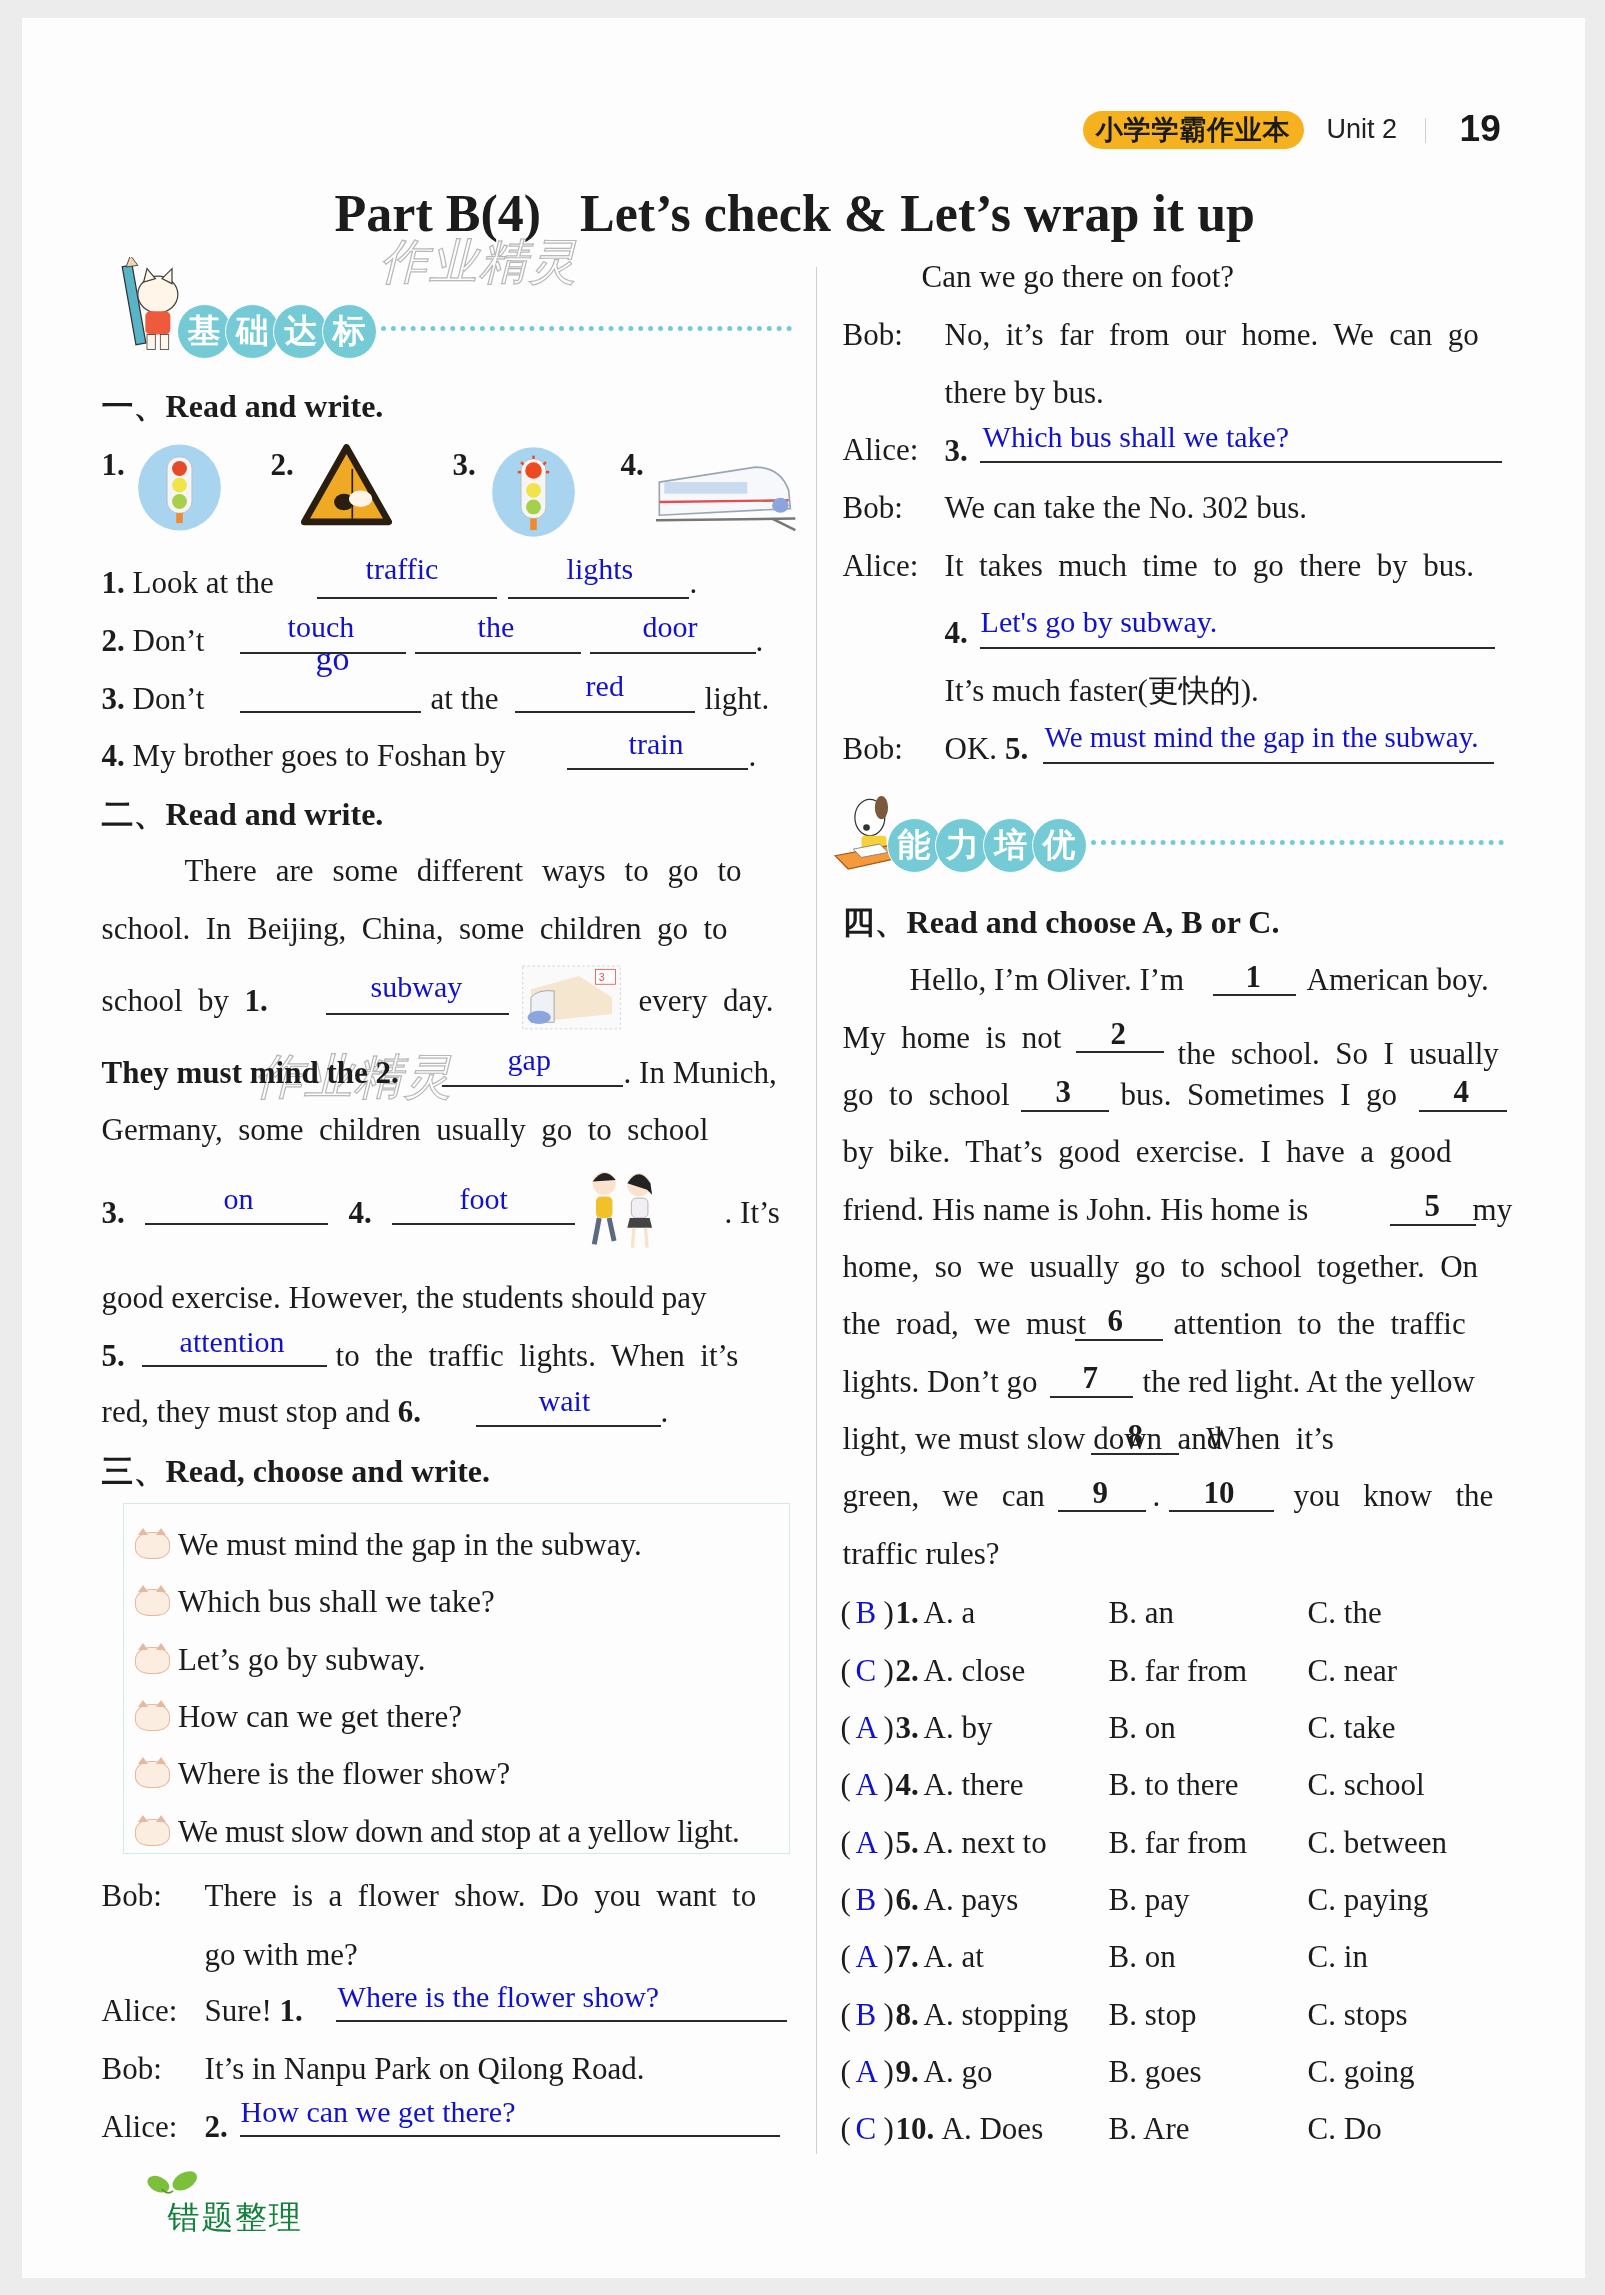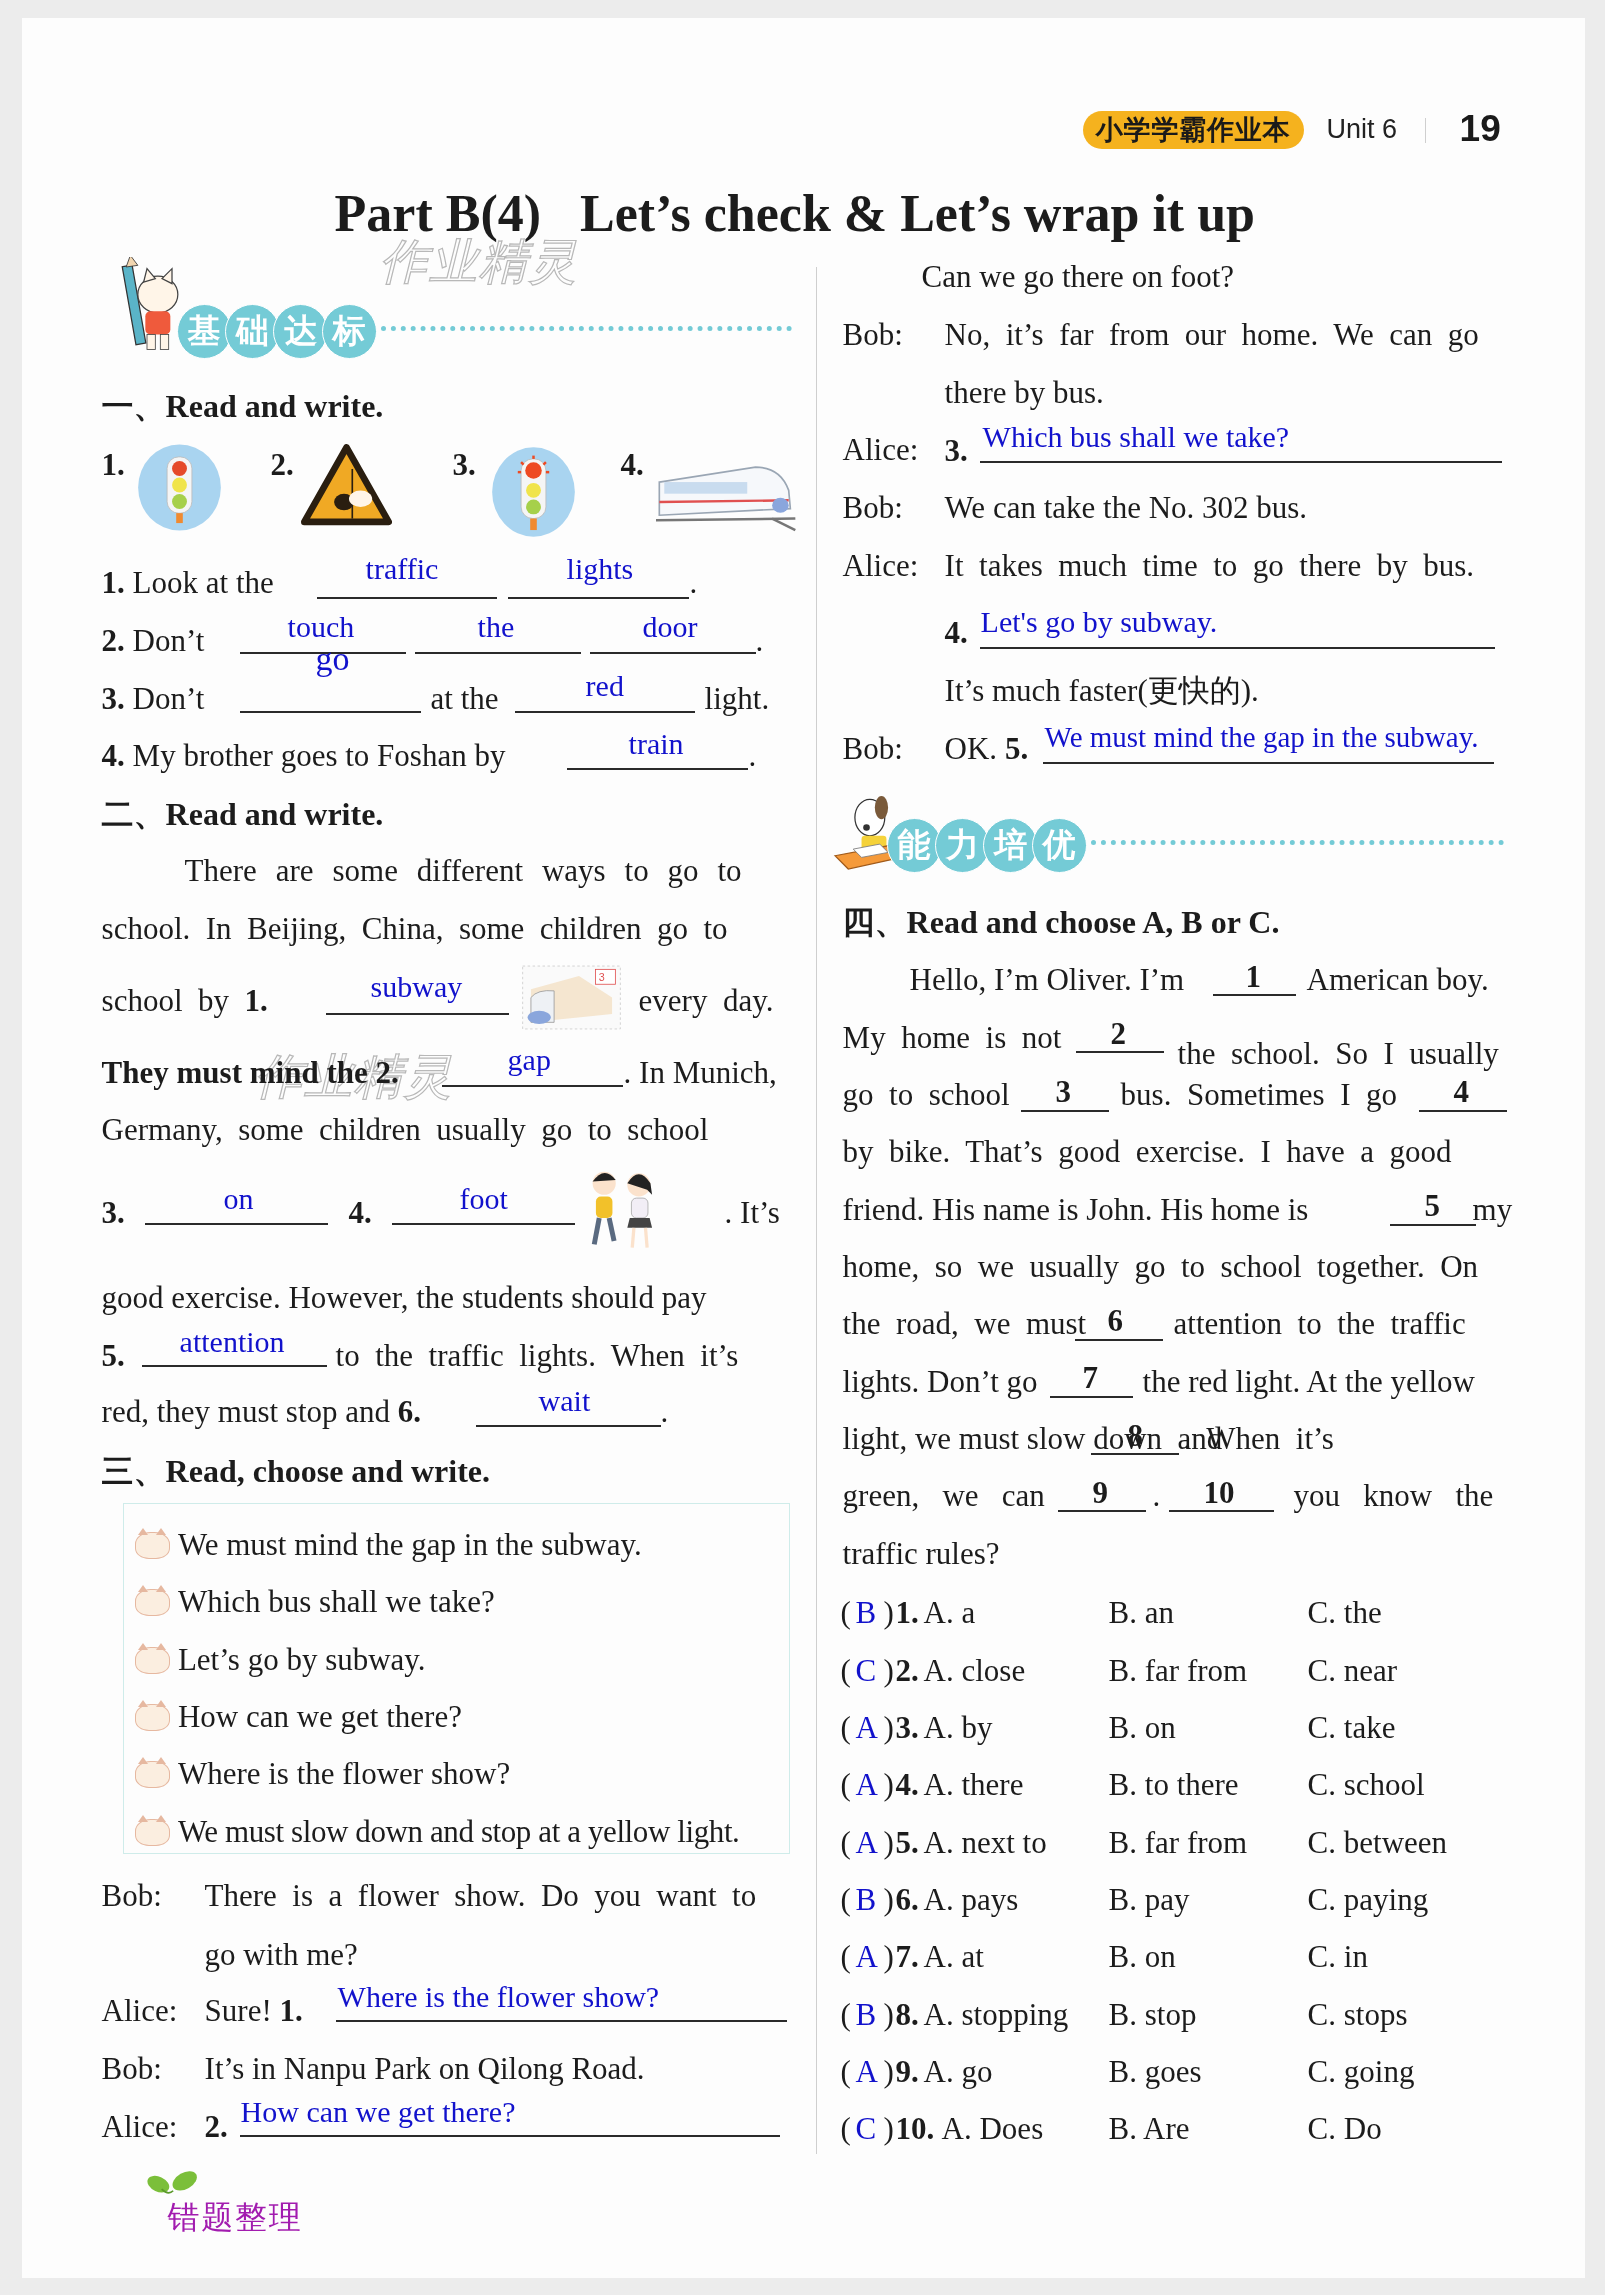--- a/index.html
+++ b/index.html
@@ -22,29 +22,29 @@
   .bubble { width:53px; height:53px; border-radius:50%; background:#74cbd6; color:#fff; font-family:"Liberation Sans", sans-serif; font-weight:bold; font-size:33px; display:flex; align-items:center; justify-content:center; margin-right:-6.7px; border:1.7px solid #fff; }
   .dots { margin-left:11.6px; height:5px; border-top:5px dotted #74cbd6; }
   .opt-box { position:absolute; left:101px; top:1485px; width:665px; height:349px; border:1.7px solid #cfecea; }
   .opt-item { position:absolute; left:113px; font-size:31px; white-space:nowrap; display:flex; align-items:center; }
   .cat { width:33px; height:25px; border-radius:45% 45% 40% 40%; background:#fbeee0; border:1.7px solid #e6b8a0; margin-right:8.3px; position:relative; }
   .cat::before, .cat::after { content:""; position:absolute; top:-5px; width:0; height:0; border-left:5px solid transparent; border-right:5px solid transparent; border-bottom:7.5px solid #e6b8a0; }
   .cat::before { left:2.5px; } .cat::after { right:2.5px; }
   .mc-row { position:absolute; left:819px; font-size:31px; white-space:nowrap; height:33px; }
   .mc-row span { position:absolute; top:0; }
   .footer-leaves { position:absolute; left:123px; top:2153px; }
-  .footer-text { position:absolute; left:146px; top:2178px; font-family:Liberation Mono, monospace; font-size:32px; color:#a21caf; letter-spacing:1.7px; }
+  .footer-text { position:absolute; left:146px; top:2178px; font-family:Liberation Mono, monospace; font-size:32px; color:#15803d; letter-spacing:1.7px; }
 </style>
 </head>
 <body>
 
 <div class="page">
 
   <div class="header-badge">小学学霸作业本</div>
-  <div class="unit">Unit 6</div>
+  <div class="unit">Unit 2</div>
   <div class="vsep"></div>
   <div class="pageno">19</div>
 
   <div class="title serif" style="white-space:pre;">Part B(4)   Let’s check &amp; Let’s wrap it up</div>
   <div class="watermark" style="left:358px;top:212px;">作业精灵</div>
   <div class="watermark" style="left:233px;top:1027px;">作业精灵</div>
 
   <div class="col-div"></div>
 
   <div class="abs" style="left:90px;top:239px;">

